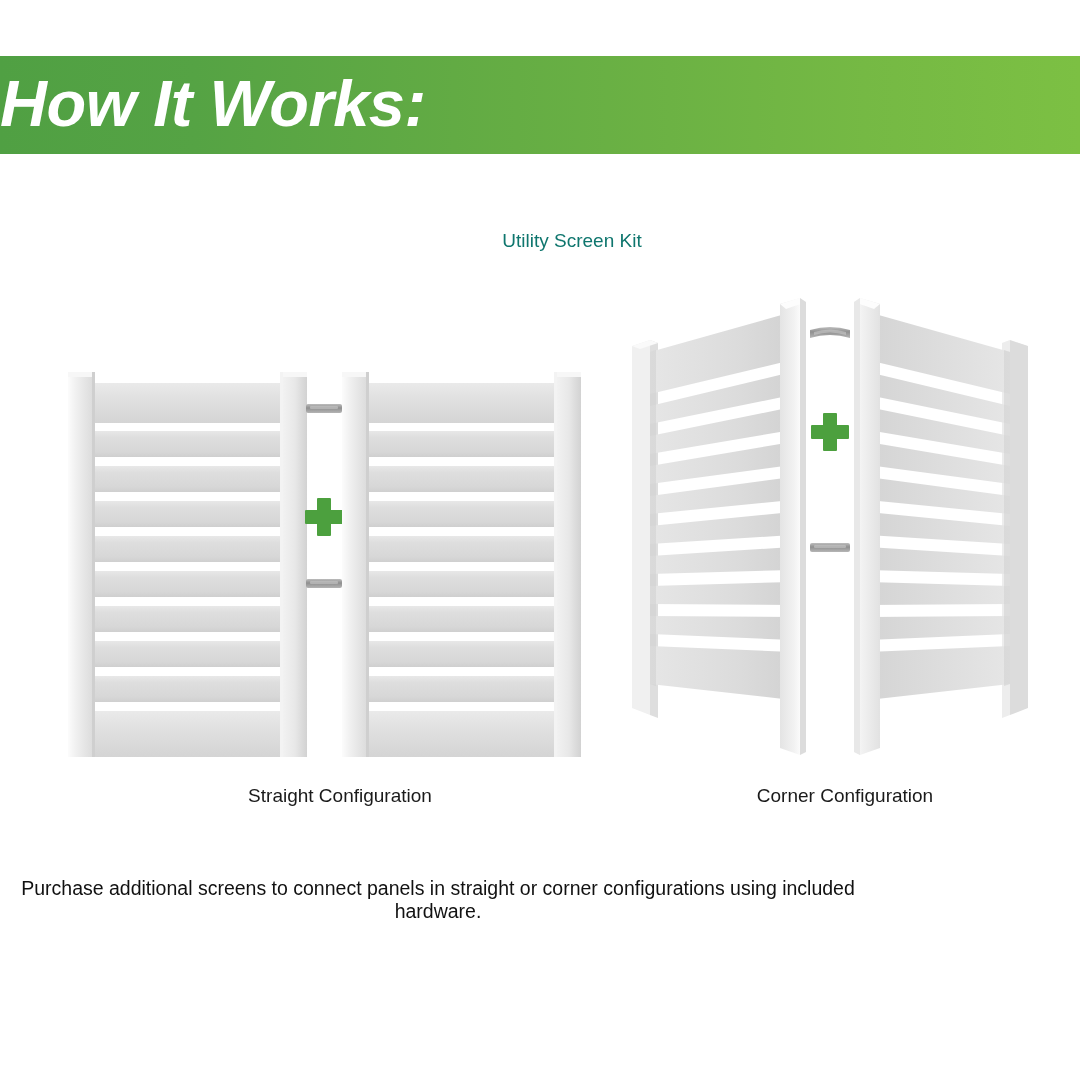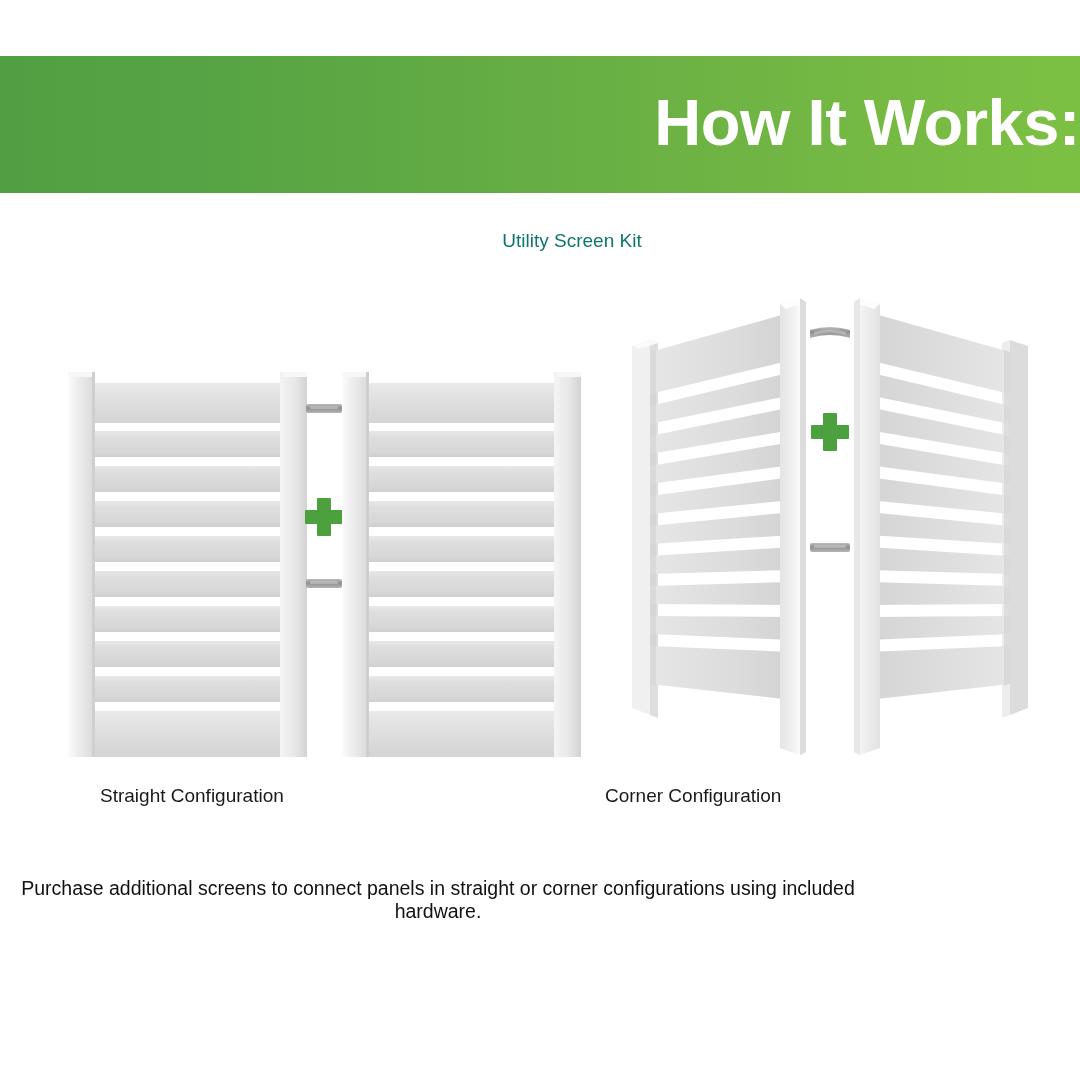--- a/index.html
+++ b/index.html
@@ -14,32 +14,33 @@
     overflow: hidden;
     position: relative;
   }
 
   
   #header-banner {
     position: absolute;
     left: 0;
     top: 56px;
     width: 1080px;
-    height: 137px;
+    height: 98px;
     background: linear-gradient(to right,
         #50a043 0%,
         #55a344 18%,
         #62ab44 42%,
         #6cb244 62%,
         #75b944 80%,
         #7cc043 100%);
     display: flex;
     align-items: center;
-    justify-content: flex-end;
+    justify-content: flex-start;
     box-sizing: border-box;
+    font-style: italic;
   }
   #header-title {
     color: #ffffff;
     font-size: 65px;
     font-weight: bold;
     letter-spacing: -0.5px;
     line-height: 1;
     margin: 0;
     padding: 0 0 4px 0;
     text-align: center;
@@ -73,20 +74,21 @@
   }
   #straight-diagram { left: 40px; }
   #corner-diagram  { left: 620px; }
 
   
   .config-caption {
     position: absolute;
     top: 785px;
     font-size: 19px;
     color: #1a1a1a;
+    text-align: center;
     font-family: "Liberation Sans", sans-serif;
   }
   #straight-caption { left: 100px;  width: 480px; }
   #corner-caption   { left: 605px;  width: 480px; }
 
   
   #footer-note {
     position: absolute;
     left: 0;
     top: 877px;

